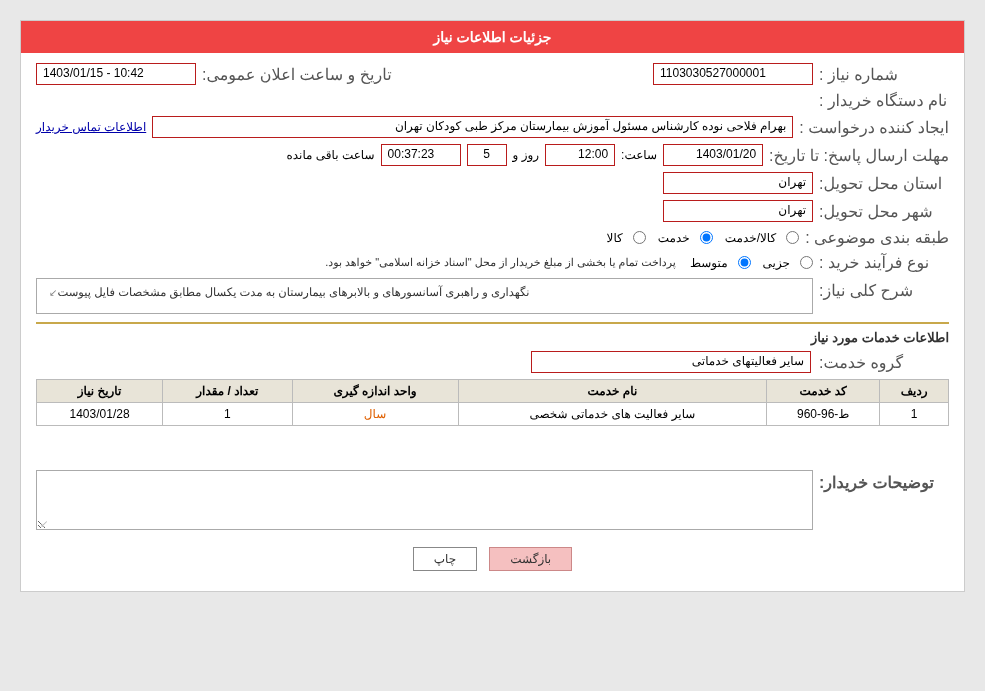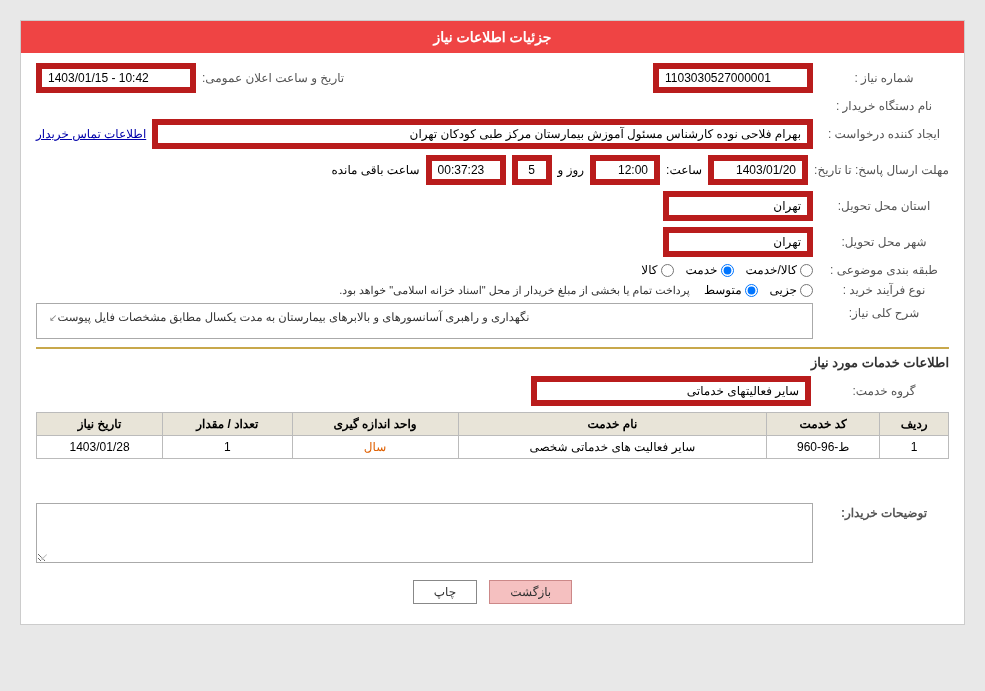--- a/index.html
+++ b/index.html
@@ -28,27 +28,27 @@
       padding: 10px 15px;
     }
     .info-row {
       display: flex;
       align-items: center;
       margin-bottom: 6px;
       gap: 6px;
     }
     .label {
       color: #555;
-      font-size: 12px;
+      font-size: 16px;
       white-space: nowrap;
       min-width: 130px;
-      text-align: center;
+      text-align: left;
     }
     .value-box {
-      border: 6px solid #b91c1c;
+      border: 1px solid #b91c1c;
       background: #fff;
       padding: 2px 6px;
       min-height: 22px;
       font-size: 12px;
     }
     .value-box.wide { min-width: 200px; }
     .value-box.medium { min-width: 150px; }
     .value-box.small { min-width: 100px; }
     .value-box.number { direction: ltr; text-align: left; min-width: 160px; }
     .link-text {
@@ -67,21 +67,21 @@
       margin-bottom: 6px;
     }
     .radio-group {
       display: flex;
       gap: 12px;
       align-items: center;
     }
     .radio-item {
       display: flex;
       align-items: center;
-      gap: 3px;
+      gap: 10px;
     }
     .radio-item input[type="radio"] { margin: 0; }
     .notice-box {
       background: #fff;
       border: 1px solid #aaa;
       padding: 6px 8px;
       font-size: 11.5px;
       color: #333;
       min-height: 28px;
       display: flex;

